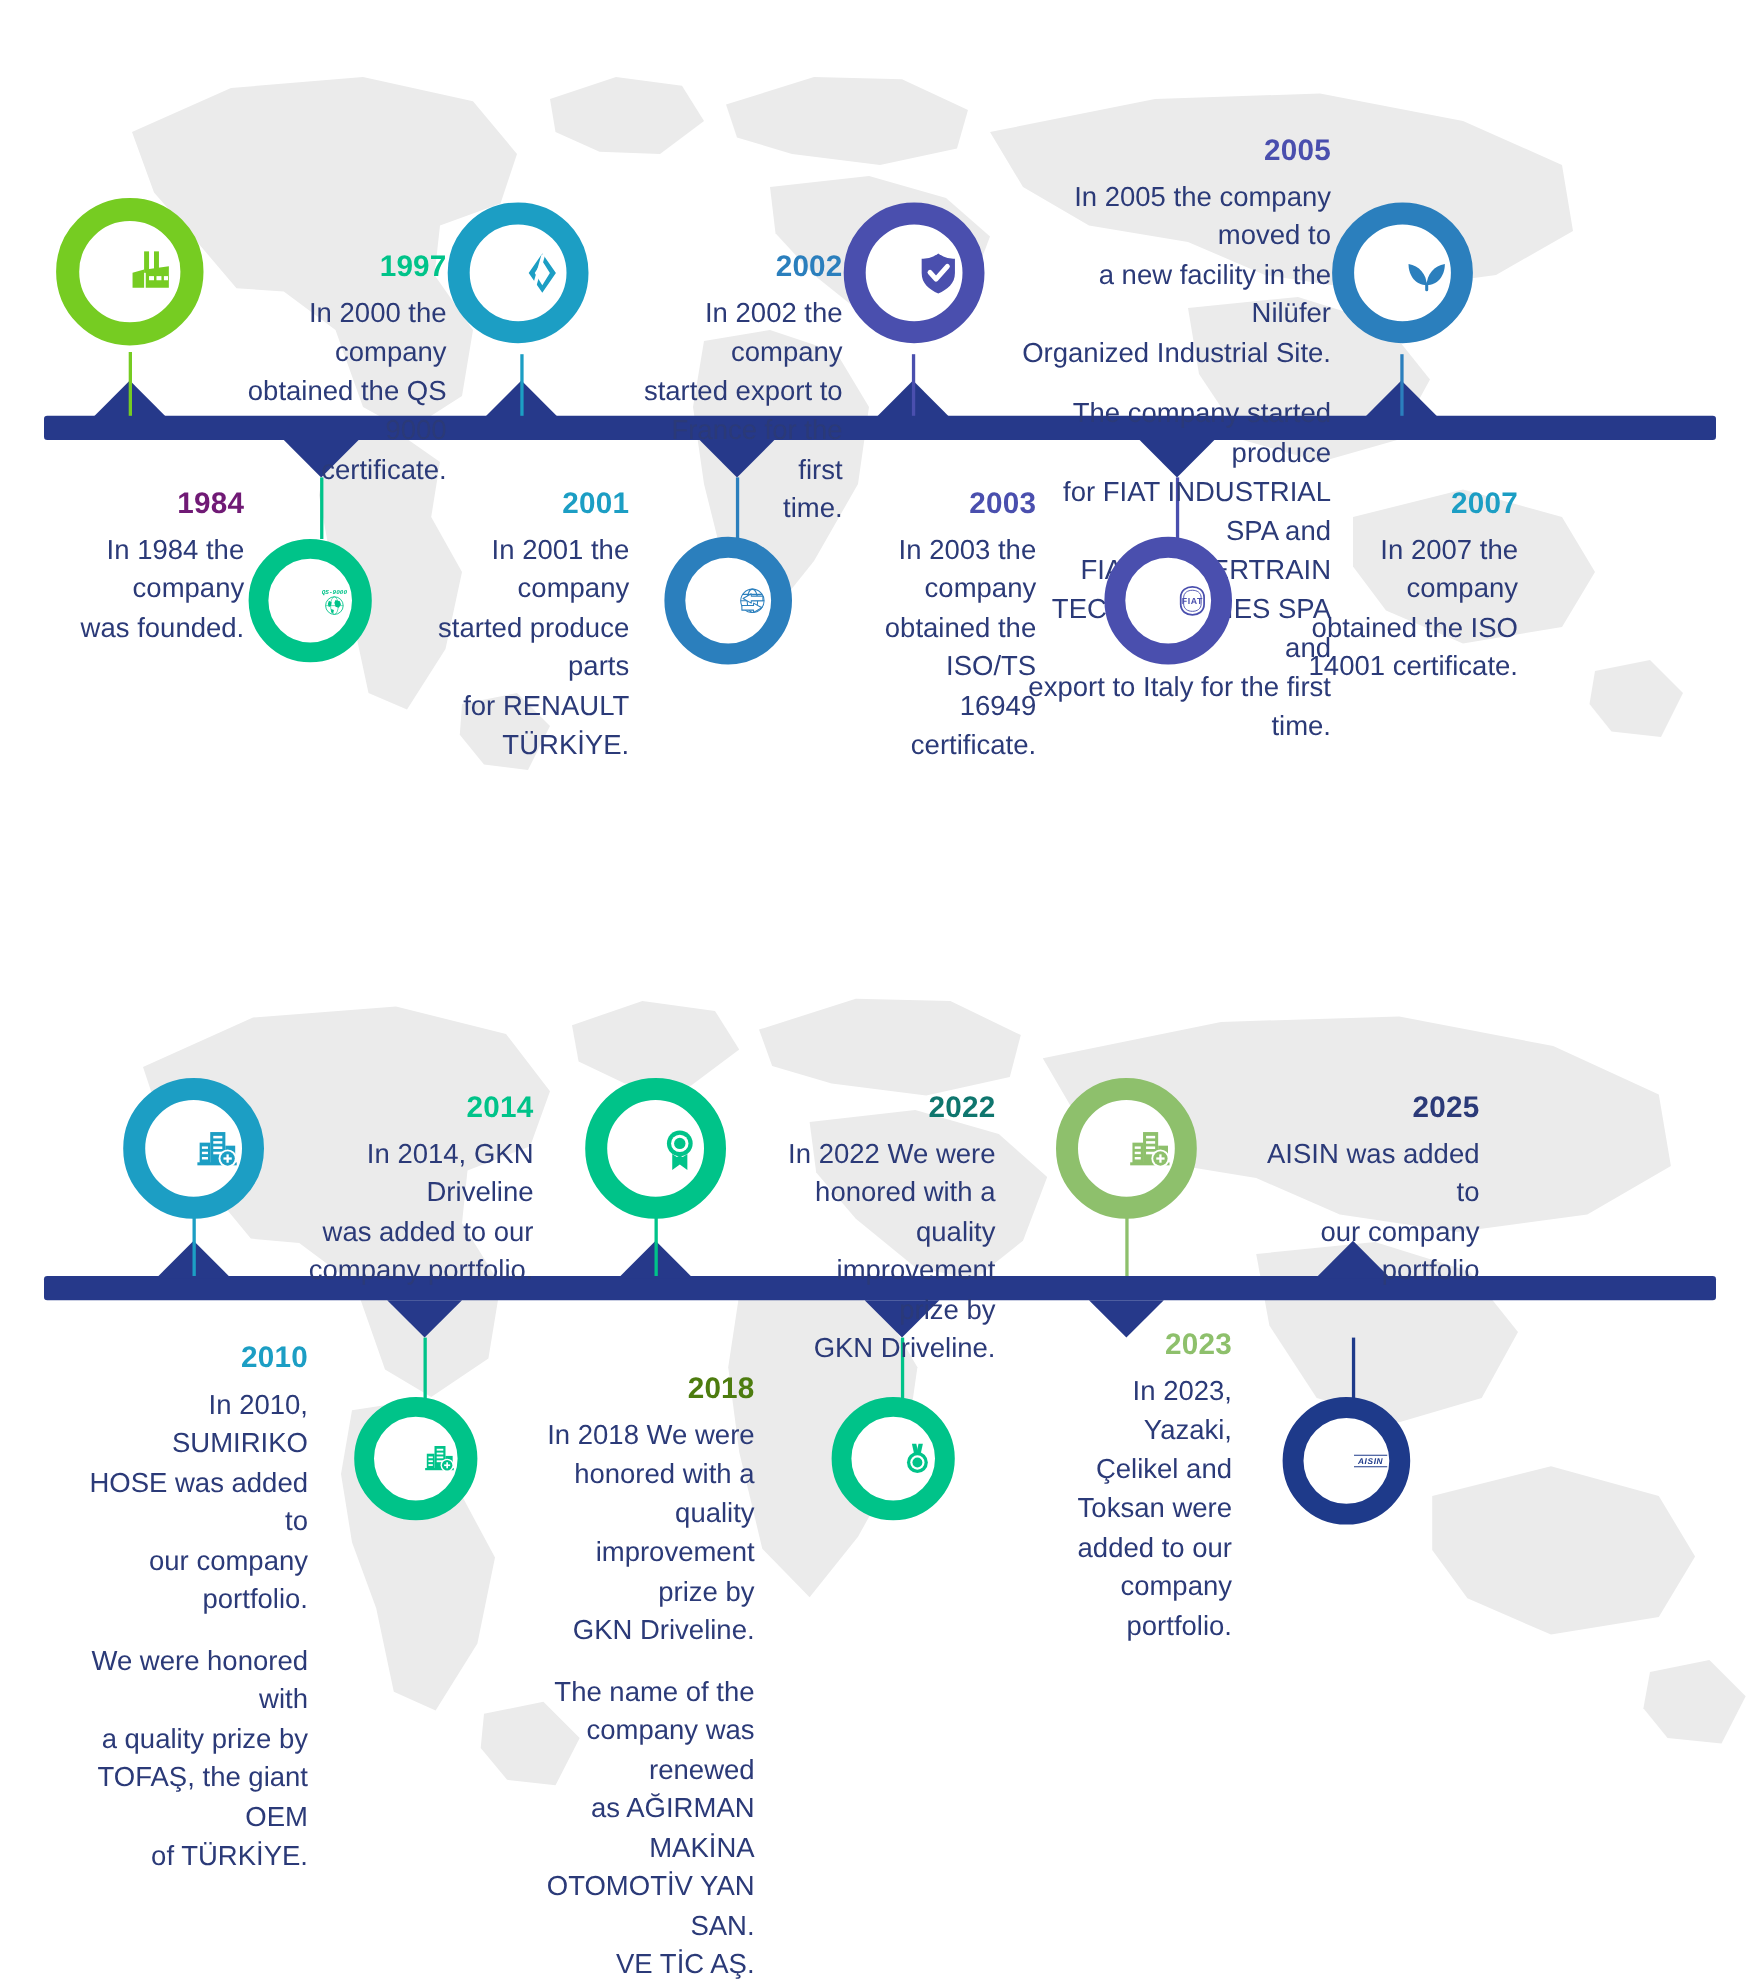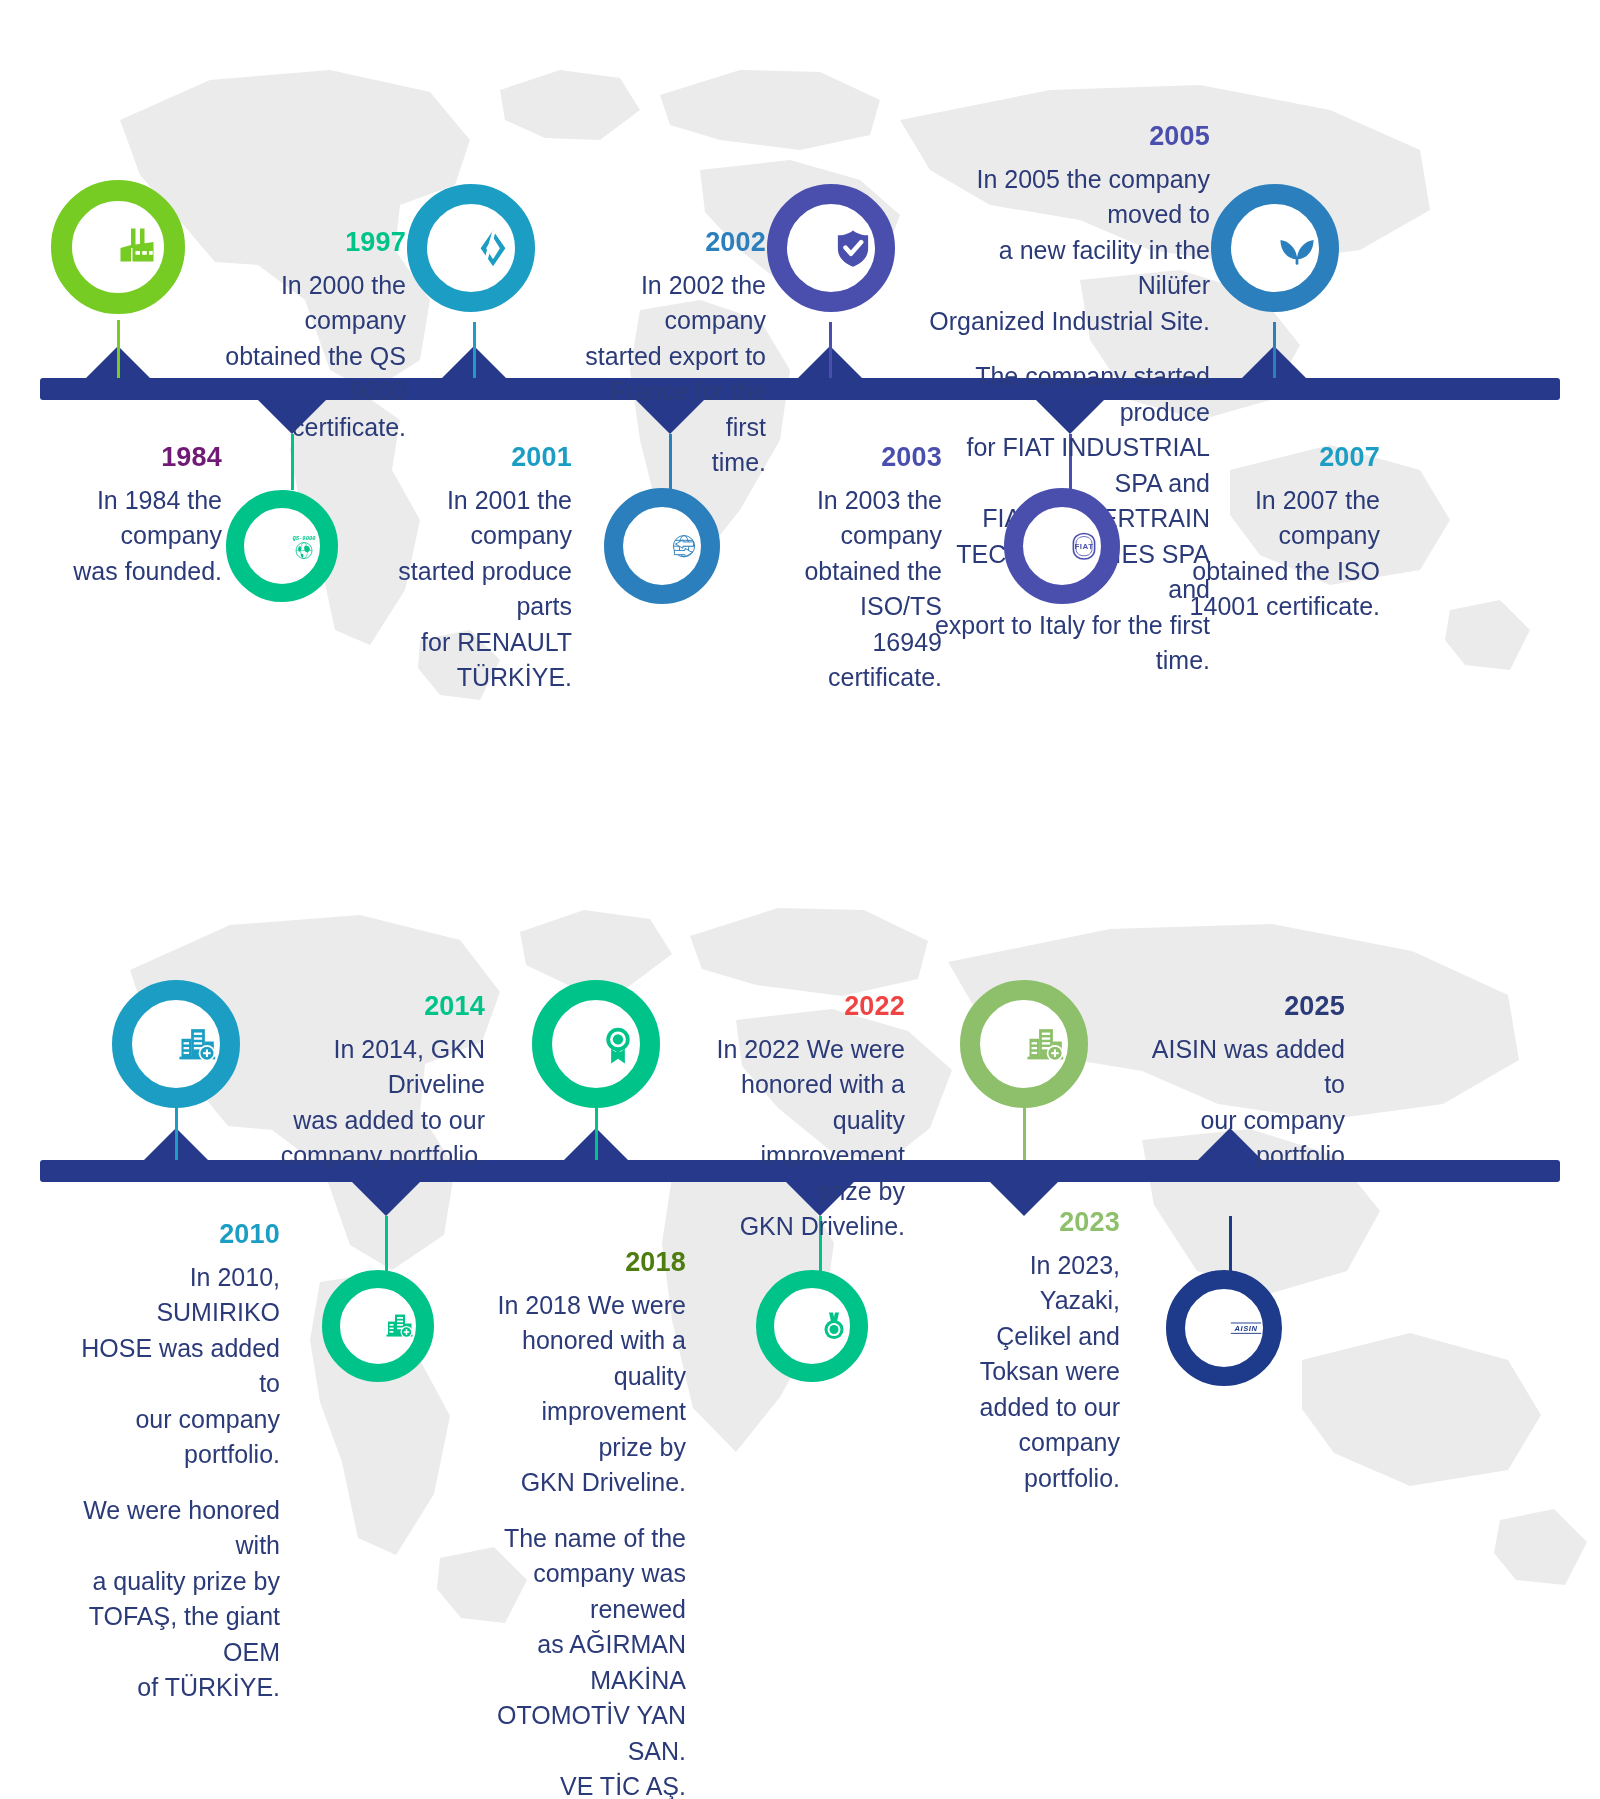--- a/index.html
+++ b/index.html
@@ -370,21 +370,21 @@
         <circle cx="32" cy="25" r="17"></circle>
         <circle cx="32" cy="25" r="11.5" fill="#ffffff"></circle>
         <circle cx="32" cy="25" r="7.5"></circle>
         <path d="M22 39 L22 60 L32 53 L42 60 L42 39 L36 43 L32 41 L28 43 Z"></path>
       </g>
         </svg>
     </span>
   </div>
 
   <div class="entry" style="left:700px;top:172px;width:205px;">
-    <div class="year" style="color:#ef4444;">2022</div>
+    <div class="year" style="color:#0f766e;">2022</div>
     <div class="desc">In 2022 We were
 honored with a quality
 improvement prize by
 GKN Driveline.</div>
   </div>
 
   <div class="marker" style="left:756px;top:450px;width:112px;height:112px;border:18px solid #00c389;">
     <span class="glyph">
       <svg viewBox="0 0 64 64">
           <g fill="#00c389">

